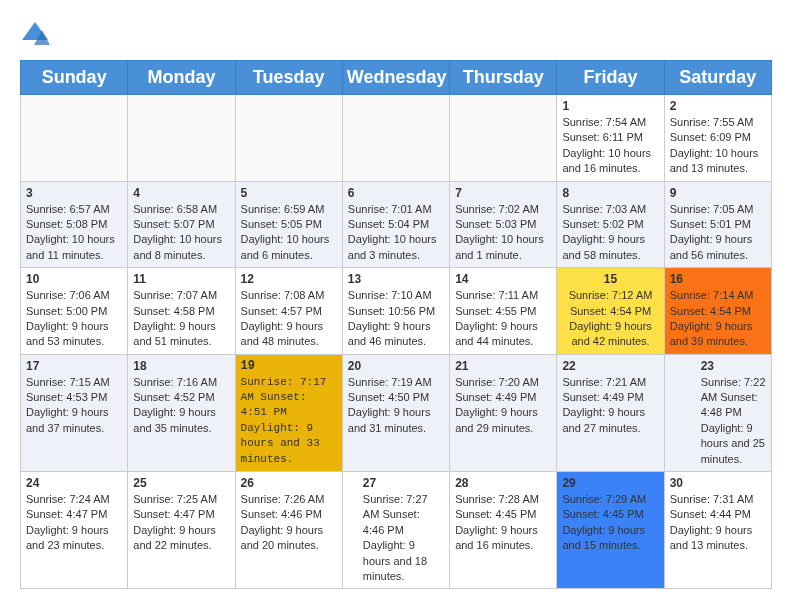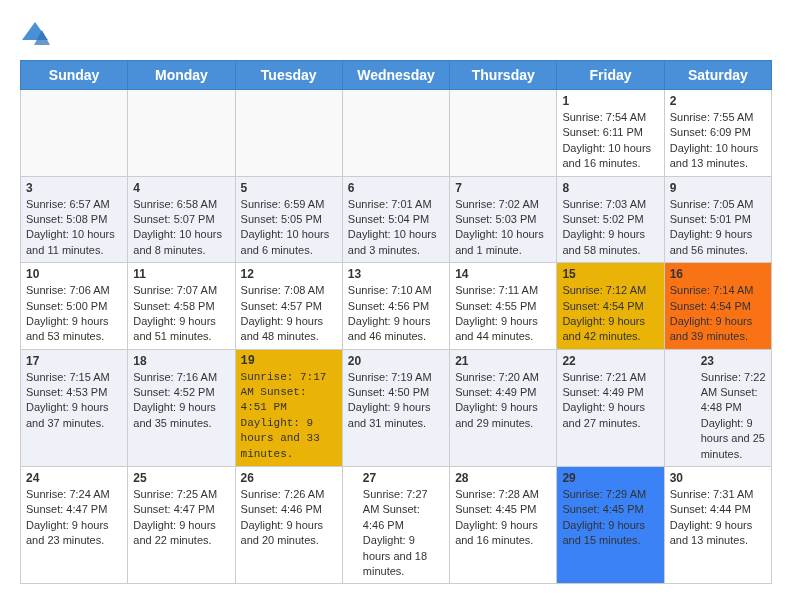--- a/index.html
+++ b/index.html
@@ -55,21 +55,21 @@
     .calendar {
       width: 100%;
       border-collapse: collapse;
       table-layout: fixed;
     }
     .calendar th {
       background-color: #4a90d9;
       color: white;
       text-align: center;
       padding: 6px 4px;
-      font-size: 14px;
+      font-size: 18px;
       border: 1px solid #3a80c9;
     }
     .calendar td {
       border: 1px solid #ccc;
       vertical-align: top;
       padding: 4px 5px;
       font-size: 10px;
       color: #333;
       height: 80px;
       background: #fff;
@@ -206,30 +206,30 @@
         </td>
         <td style="background: rgb(255, 255, 255);">
           <span class="day-number">12</span>
           <div class="day-info">Sunrise: 7:08 AM
 Sunset: 4:57 PM
 Daylight: 9 hours and 48 minutes.</div>
         </td>
         <td style="background: rgb(255, 255, 255);">
           <span class="day-number">13</span>
           <div class="day-info">Sunrise: 7:10 AM
-Sunset: 4:56 PM
+Sunset: 10:56 PM
 Daylight: 9 hours and 46 minutes.</div>
         </td>
         <td style="background: rgb(255, 255, 255);">
           <span class="day-number">14</span>
           <div class="day-info">Sunrise: 7:11 AM
 Sunset: 4:55 PM
 Daylight: 9 hours and 44 minutes.</div>
         </td>
-        <td style="background: #eab308;">
+        <td style="background: #fde047; text-align: center;">
           <span class="day-number">15</span>
           <div class="day-info">Sunrise: 7:12 AM
 Sunset: 4:54 PM
 Daylight: 9 hours and 42 minutes.</div>
         </td>
         <td style="background: #f97316;">
           <span class="day-number">16</span>
           <div class="day-info">Sunrise: 7:14 AM
 Sunset: 4:54 PM
 Daylight: 9 hours and 39 minutes.</div>

